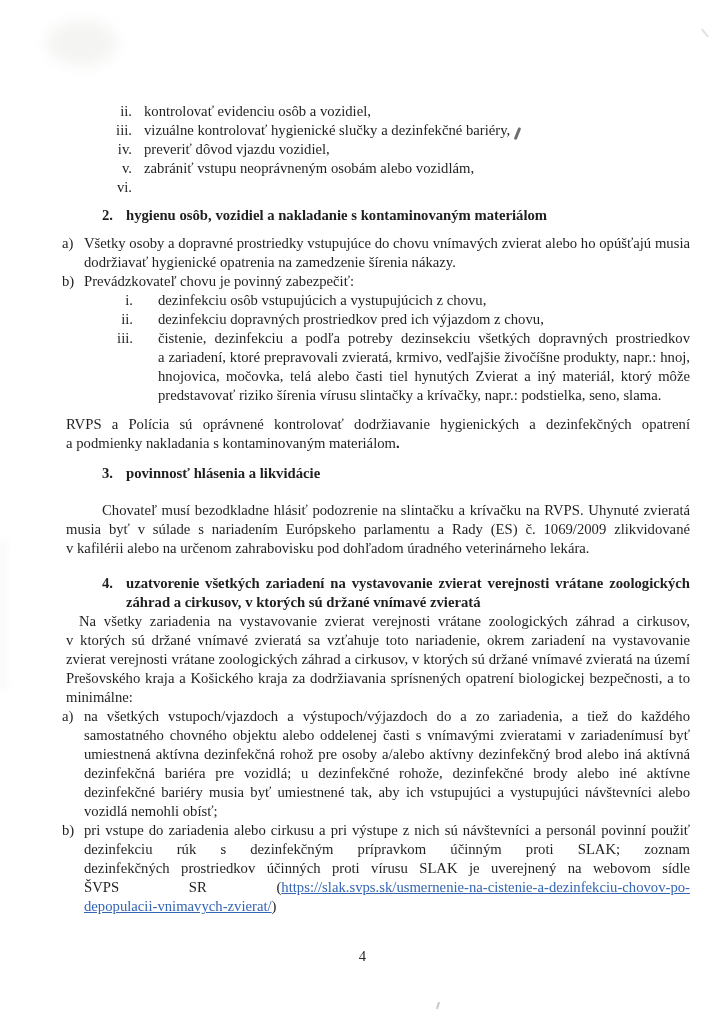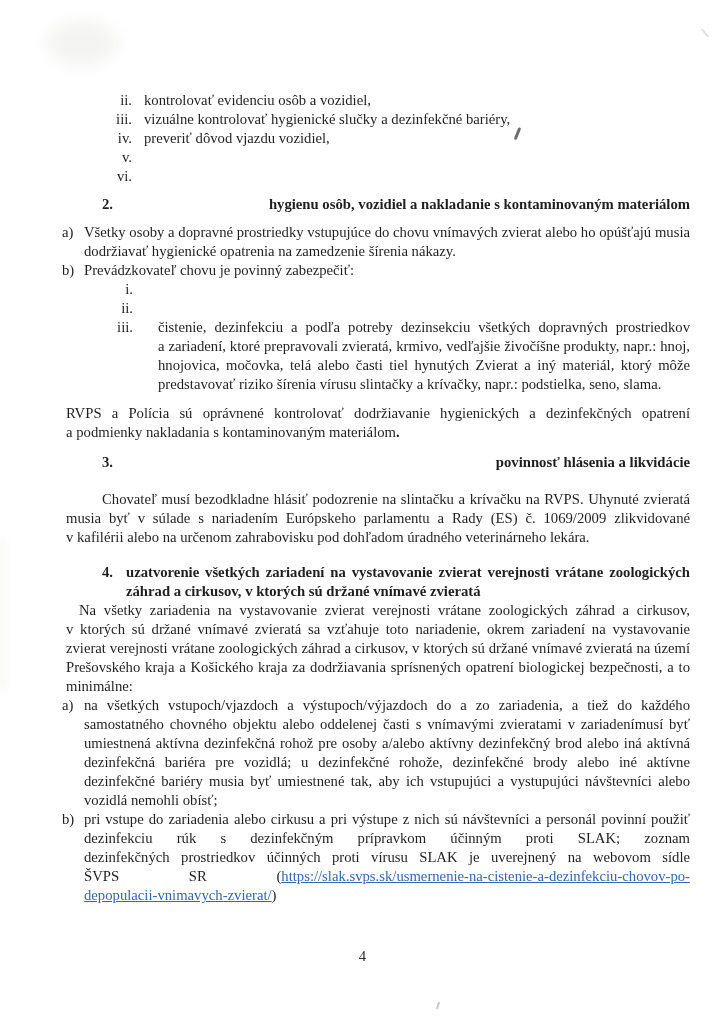--- a/index.html
+++ b/index.html
@@ -7,34 +7,34 @@
     width:725px;height:1024px;
     background:#ffffff;
     font-family:"Liberation Serif","DejaVu Serif",serif;
     color:#1f1f1f;
     -webkit-font-smoothing:antialiased;
   }
   .page{
     position:relative;width:725px;height:1024px;background:#fff;overflow:hidden;
   }
   .content{
-    position:absolute;left:66px;top:91px;width:624px;
+    position:absolute;left:66px;top:102px;width:624px;
     font-size:14.7px;line-height:19px;
   }
   
   .rA-row{display:flex;}
   .rA-mark{flex:none;width:66px;text-align:right;}
   .rA-text{margin-left:12px;flex:1;}
   
   .heading{display:flex;font-weight:bold;margin-left:36px;}
   .h2-heading{margin-top:9px;}
   .h3-heading{margin-top:11px;}
   .h4-heading{margin-top:16px;}
   .h-num{flex:none;width:24px;}
-  .h-title{flex:1;text-align:right;}
+  .h-title{flex:1;}
   .h-title.justify{text-align:justify;}
   
   .ab-row{display:flex;margin-left:-4px;}
   .ab-first{margin-top:9px;}
   .ab-mark{flex:none;width:22px;}
   .ab-text{flex:1;text-align:justify;}
   
   .rB-row{display:flex;}
   .rB-mark{flex:none;width:67px;text-align:right;}
   .rB-text{margin-left:25px;flex:1;}
@@ -83,20 +83,21 @@
       <div class="rA-row">
         <span class="rA-mark">iii.</span>
         <span class="rA-text">vizuálne kontrolovať hygienické slučky a&nbsp;dezinfekčné bariéry,</span>
       </div>
       <div class="rA-row">
         <span class="rA-mark">iv.</span>
         <span class="rA-text">preveriť dôvod vjazdu vozidiel,</span>
       </div>
       <div class="rA-row">
         <span class="rA-mark">v.</span>
+        <span class="rA-text">zabrániť vstupu neoprávneným osobám alebo vozidlám,</span>
       </div>
       <div class="rA-row">
         <span class="rA-mark">vi.</span>
       </div>
     </div>
 
     <div class="heading h2-heading">
       <span class="h-num">2.</span>
       <span class="h-title">hygienu osôb, vozidiel a nakladanie s kontaminovaným materiálom</span>
     </div>
@@ -106,23 +107,25 @@
       <span class="ab-text">Všetky osoby a&nbsp;dopravné prostriedky vstupujúce do chovu vnímavých zvierat alebo ho opúšťajú musia dodržiavať hygienické opatrenia na zamedzenie šírenia nákazy.</span>
     </div>
     <div class="ab-row">
       <span class="ab-mark">b)</span>
       <span class="ab-text">Prevádzkovateľ chovu je povinný zabezpečiť:</span>
     </div>
 
     <div>
       <div class="rB-row">
         <span class="rB-mark">i.</span>
+        <span class="rB-text">dezinfekciu osôb vstupujúcich a&nbsp;vystupujúcich z&nbsp;chovu,</span>
       </div>
       <div class="rB-row">
         <span class="rB-mark">ii.</span>
+        <span class="rB-text">dezinfekciu dopravných prostriedkov pred ich výjazdom z&nbsp;chovu,</span>
       </div>
       <div class="rB-row">
         <span class="rB-mark">iii.</span>
         <span class="rB-text justify">čistenie, dezinfekciu a&nbsp;podľa potreby dezinsekciu všetkých dopravných prostriedkov a&nbsp;zariadení, ktoré prepravovali zvieratá, krmivo, vedľajšie živočíšne produkty, napr.: hnoj, hnojovica, močovka, telá alebo časti tiel hynutých Zvierat a iný materiál, ktorý môže predstavovať riziko šírenia vírusu slintačky a&nbsp;krívačky, napr.: podstielka, seno, slama.</span>
       </div>
     </div>
 
     <div class="para closing-para"><span>RVPS a&nbsp;Polícia sú oprávnené kontrolovať dodržiavanie hygienických a&nbsp;dezinfekčných opatrení a&nbsp;podmienky nakladania s&nbsp;kontaminovaným materiálom</span><span class="b">.</span></div>
 
     <div class="heading h3-heading">

